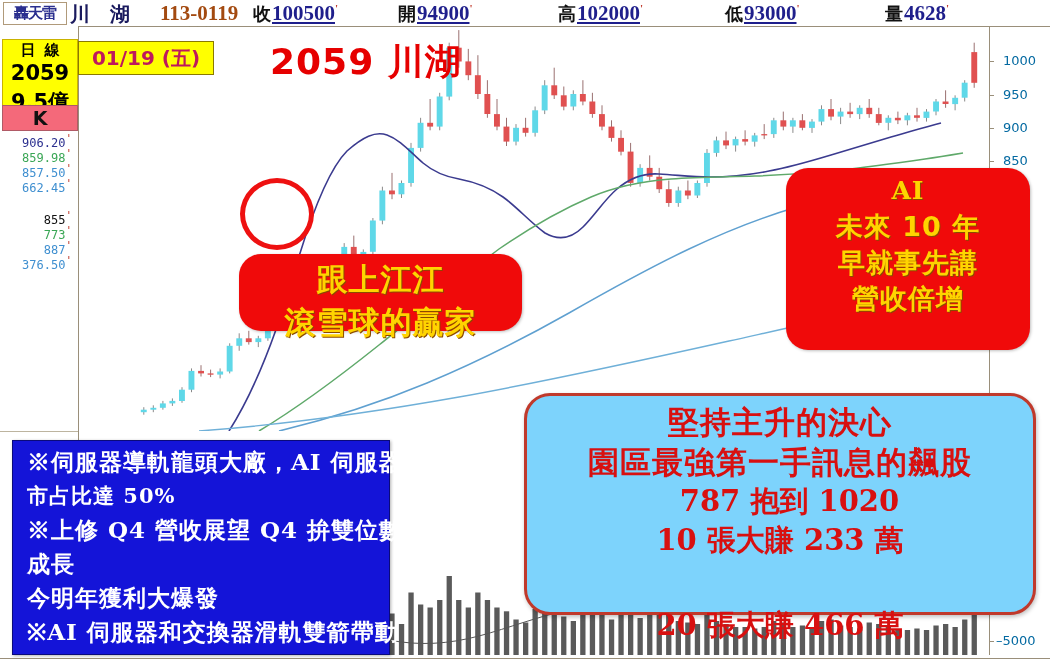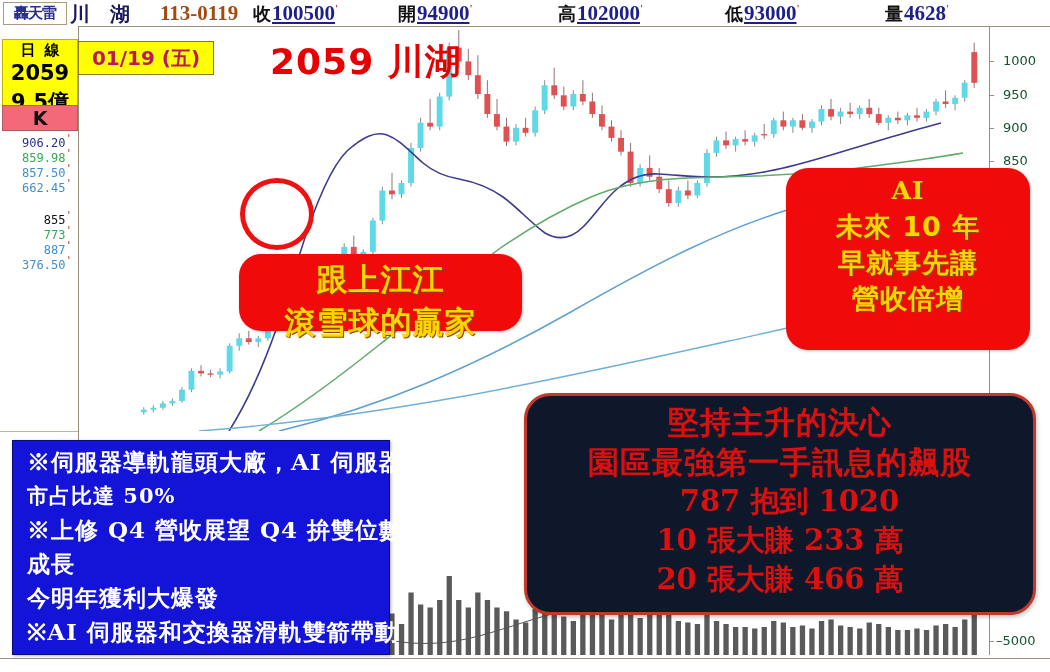--- a/index.html
+++ b/index.html
@@ -28,36 +28,36 @@
   .lp-k{position:absolute;left:2px;top:79px;width:74px;height:24px;background:#f4697a;border:1px solid #b05a66;
         color:#111;font-size:19px;font-weight:bold;text-align:center;line-height:24px;font-family:"DejaVu Sans",sans-serif;}
   .lp-price{position:absolute;right:6px;width:74px;text-align:right;font-size:12px;font-family:"DejaVu Sans Mono",monospace;white-space:nowrap;}
 
   
   .plot{position:absolute;left:79px;top:27px;width:910px;height:404px;overflow:hidden;background:#fff;}
   .vol{position:absolute;left:79px;top:560px;width:910px;height:95px;overflow:hidden;background:#fff;}
   .axisline-v{position:absolute;left:989px;top:27px;width:1px;height:628px;background:#9a8f7a;}
   .axisline-b{position:absolute;left:0px;top:658px;width:1050px;height:1px;background:#9a8f7a;}
   .axisline-mid{position:absolute;left:0px;top:431px;width:989px;height:1px;background:#bdb49f;}
-  .ylab{position:absolute;color:#14532d;font-size:13px;font-family:"DejaVu Sans",sans-serif;white-space:nowrap;}
+  .ylab{position:absolute;color:#0369a1;font-size:13px;font-family:"DejaVu Sans",sans-serif;white-space:nowrap;}
   .ytick{position:absolute;width:5px;height:1px;background:#9a8f7a;}
   .smalltxt{position:absolute;color:#8a7a5a;font-size:7px;font-family:"DejaVu Sans Mono",monospace;white-space:nowrap;}
 
   
   .date-box{position:absolute;left:78px;top:41px;width:134px;height:32px;background:#ffff00;border:1px solid #8a7a00;
             color:#be185d;font-size:20px;font-weight:bold;text-align:center;line-height:32px;
             font-family:"DejaVu Sans",sans-serif;white-space:nowrap;}
   .title-red{position:absolute;left:270px;top:38px;color:#e60000;font-size:36px;font-weight:bold;
              font-family:"DejaVu Sans",sans-serif;white-space:nowrap;letter-spacing:1px;}
 
   .cal-red{position:absolute;background:#f00a0a;border-radius:22px;box-shadow:1px 1px 3px rgba(0,0,0,.25);}
   .cal-red .line{color:#ffd400;font-weight:bold;font-family:"DejaVu Sans",sans-serif;text-align:center;
                  white-space:nowrap;letter-spacing:1px;text-shadow:1px 1px 0 #8a4a00;}
 
-  .cal-yellow{position:absolute;background:#0f172a;border:3px solid #c0392b;border-radius:26px;
+  .cal-yellow{position:absolute;background:#7dd3fc;border:3px solid #c0392b;border-radius:26px;
               box-shadow:1px 2px 4px rgba(0,0,0,.25);}
   .cal-yellow .line{color:#d81010;font-weight:bold;text-align:center;white-space:nowrap;}
   .cal-yellow .cn{font-family:"DejaVu Sans",sans-serif;letter-spacing:1px;}
   .cal-yellow .mix{font-family:"DejaVu Serif",serif;}
 
   .cal-blue{position:absolute;background:#1414d8;border:1px solid #0a0a7a;box-shadow:1px 1px 3px rgba(0,0,0,.3);}
   .cal-blue .line{color:#ffffff;font-weight:bold;font-family:"DejaVu Serif",serif;white-space:nowrap;
                   letter-spacing:1px;text-align:left;}
 
   .circle-mark{position:absolute;border:5px solid #ee1111;border-radius:50%;background:transparent;}
@@ -430,21 +430,21 @@
     <div class="line" style="font-size:27px;line-height:36px;">未來 10 年</div>
     <div class="line" style="font-size:27px;line-height:36px;">早就事先講</div>
     <div class="line" style="font-size:27px;line-height:36px;">營收倍增</div>
   </div>
 
   <div class="cal-yellow" style="left:524px;top:393px;width:506px;height:216px;">
     <div class="line cn" style="font-size:31px;line-height:40px;margin-top:6px;">堅持主升的決心</div>
     <div class="line cn" style="font-size:31px;line-height:40px;">園區最強第一手訊息的飆股</div>
     <div class="line mix" style="font-size:29px;line-height:39px;padding-left:19px;">787 抱到 1020</div>
     <div class="line mix" style="font-size:29px;line-height:39px;">10 張大賺 233 萬</div>
-    <div class="line mix" style="font-size:29px;line-height:39px;">20 張大賺 466 萬</div>
+    <div class="line mix" style="font-size:29px;line-height:39px;margin-top:46px;">20 張大賺 466 萬</div>
   </div>
 
   <div class="cal-blue" style="left:12px;top:440px;width:378px;height:215px;padding:4px 0 0 14px;box-sizing:border-box;">
     <div class="line" style="font-size:23px;line-height:34px;">※伺服器導軌龍頭大廠，AI 伺服器</div>
     <div class="line" style="font-size:21px;line-height:34px;">市占比達 50%</div>
     <div class="line" style="font-size:23px;line-height:34px;">※上修 Q4 營收展望  Q4 拚雙位數</div>
     <div class="line" style="font-size:23px;line-height:34px;">成長</div>
     <div class="line" style="font-size:23px;line-height:34px;">今明年獲利大爆發</div>
     <div class="line" style="font-size:23px;line-height:34px;">※AI 伺服器和交換器滑軌雙箭帶動</div>
   </div>

